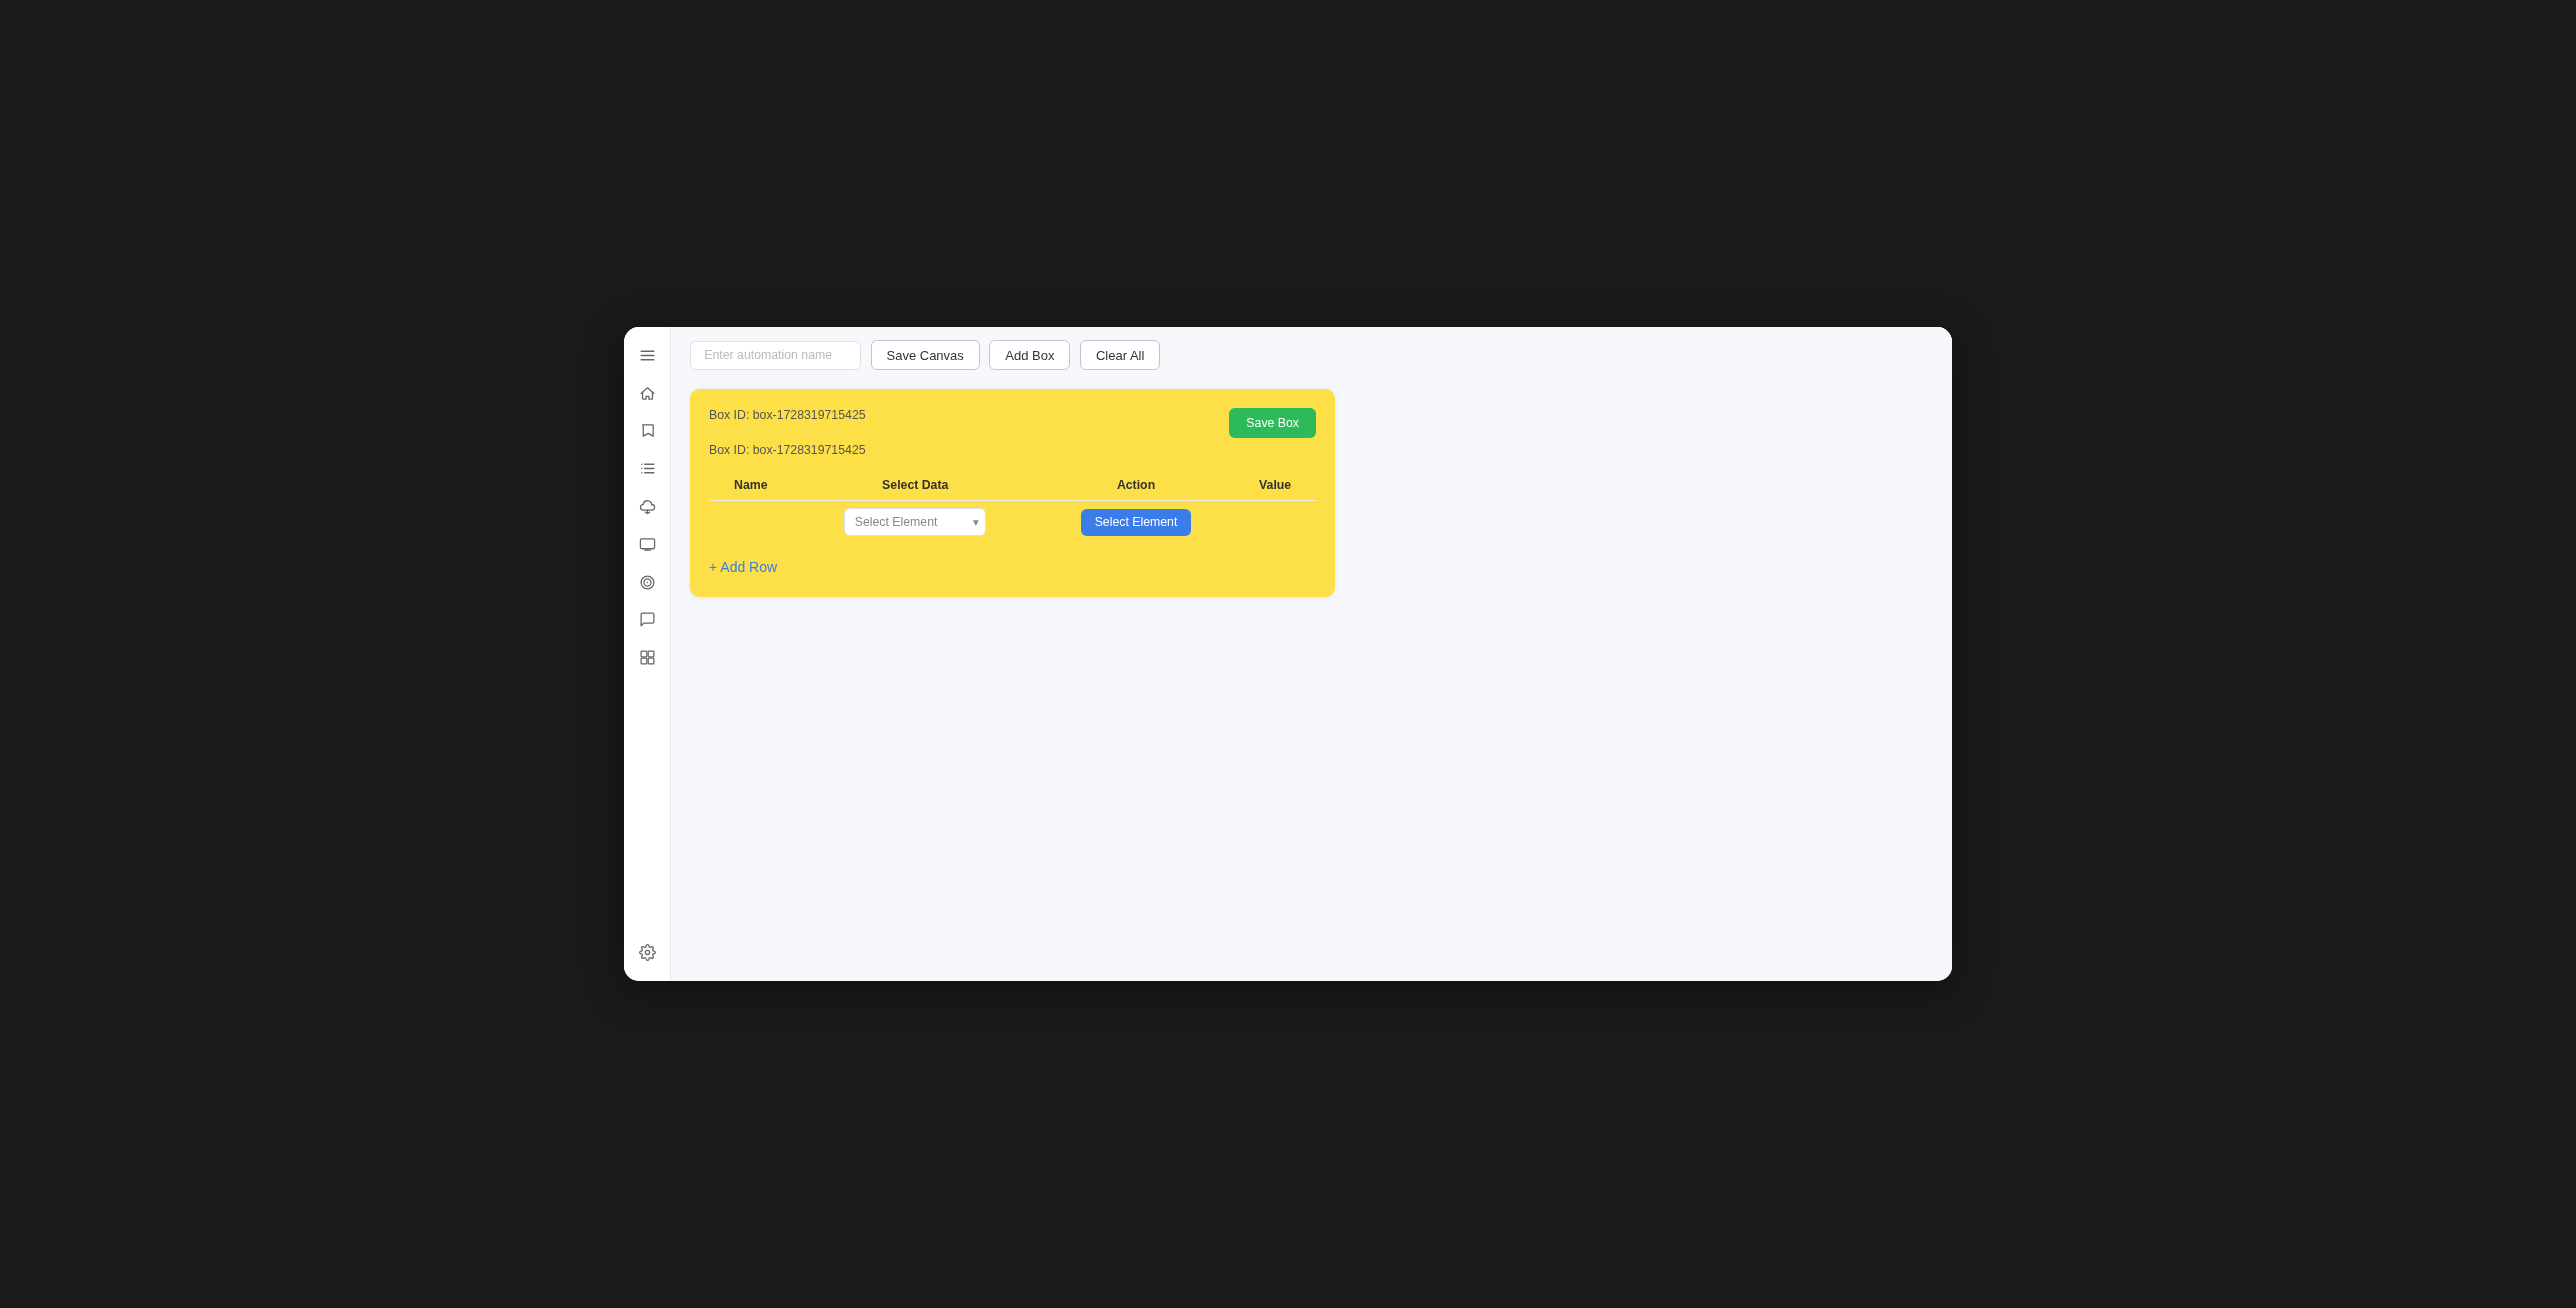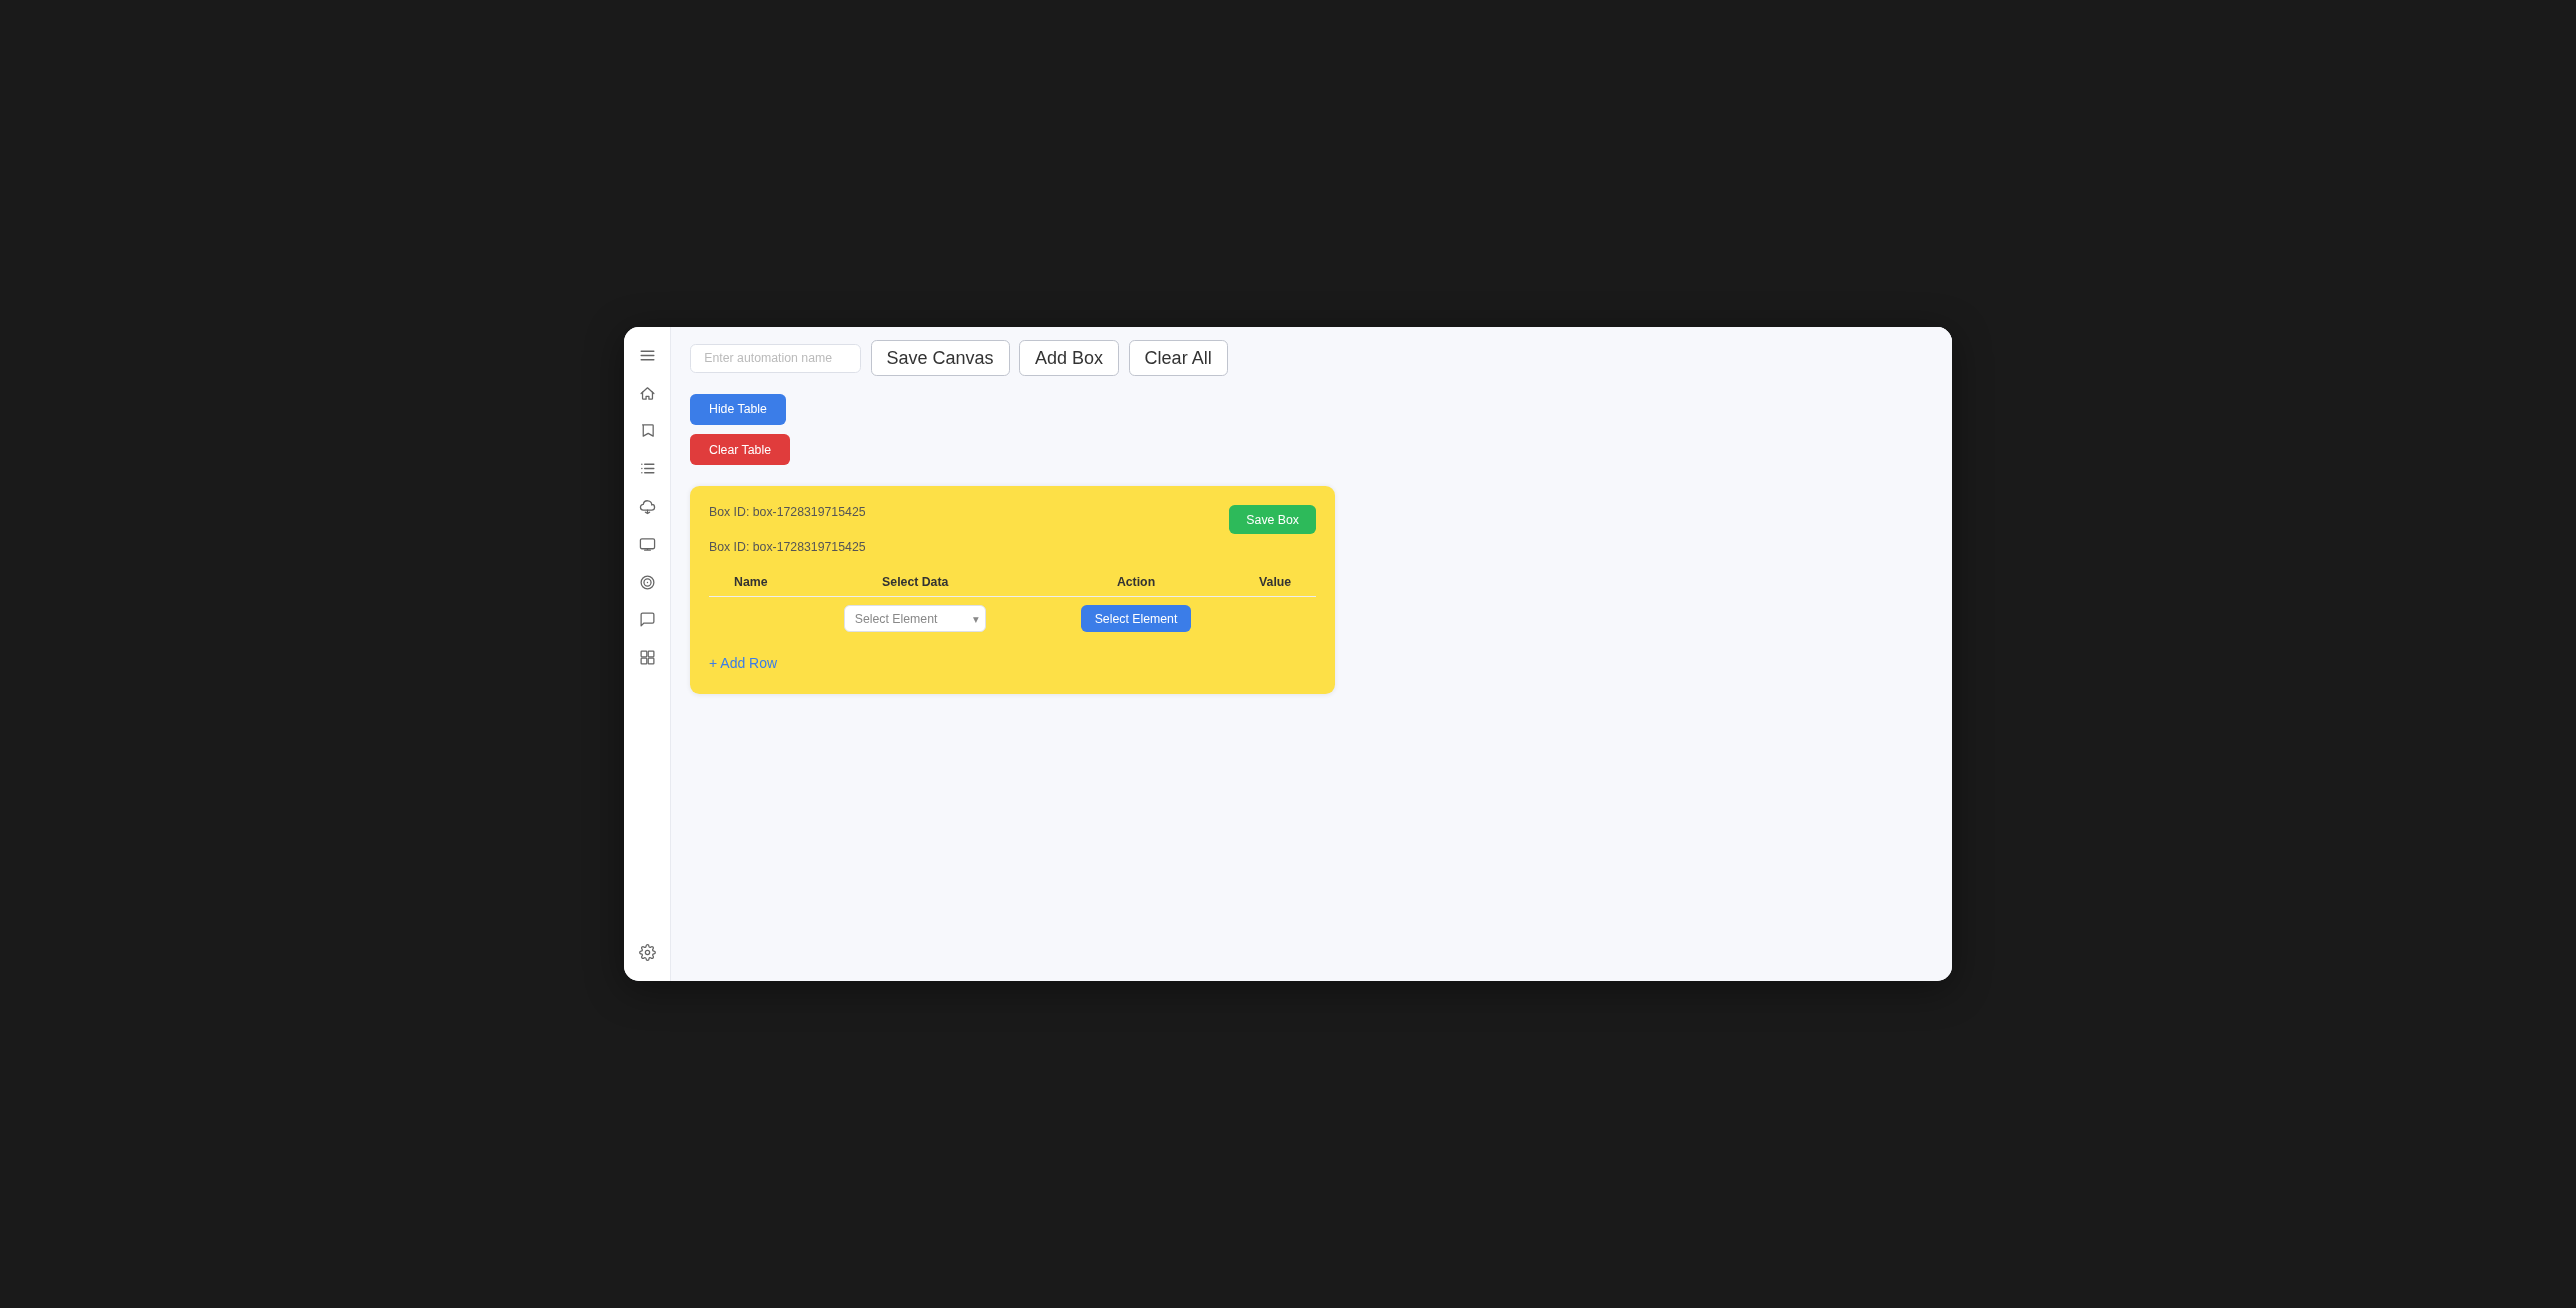--- a/index.html
+++ b/index.html
@@ -66,21 +66,21 @@
       font-size: 12.3px;
       color: #a21caf;
       background: #fff;
       width: 171px;
       outline: none;
     }
     .automation-input::placeholder { color: #bbb; }
     .btn {
       padding: 6.6px 15px;
       border-radius: 5.7px;
-      font-size: 18px;
+      font-size: 13px;
       font-weight: 500;
       cursor: pointer;
       border: 0.9px solid transparent;
     }
     .btn-save-canvas {
       background: #fff;
       border-color: #c0c4ce;
       color: #333;
     }
     .btn-add-box {
@@ -326,24 +326,20 @@
   <div class="main">
 
     <div class="toolbar">
       <input class="automation-input" type="text" placeholder="Enter automation name" style="">
       <button class="btn btn-save-canvas">Save Canvas</button>
       <button class="btn btn-add-box">Add Box</button>
       <button class="btn btn-clear-all">Clear All</button>
     </div>
 
 
-    <div class="action-buttons-row">
-      <button class="btn-hide-table">Hide Table</button>
-      <button class="btn-clear-table">Clear Table</button>
-    </div>
 
     <div class="box-card">
       <div class="box-header">
         <span class="box-id-text">Box ID: box-1728319715425</span>
         <button class="btn-save-box">Save Box</button>
       </div>
       <div class="box-id-text2">Box ID: box-1728319715425</div>
 
       <table class="data-table">
         <thead>

